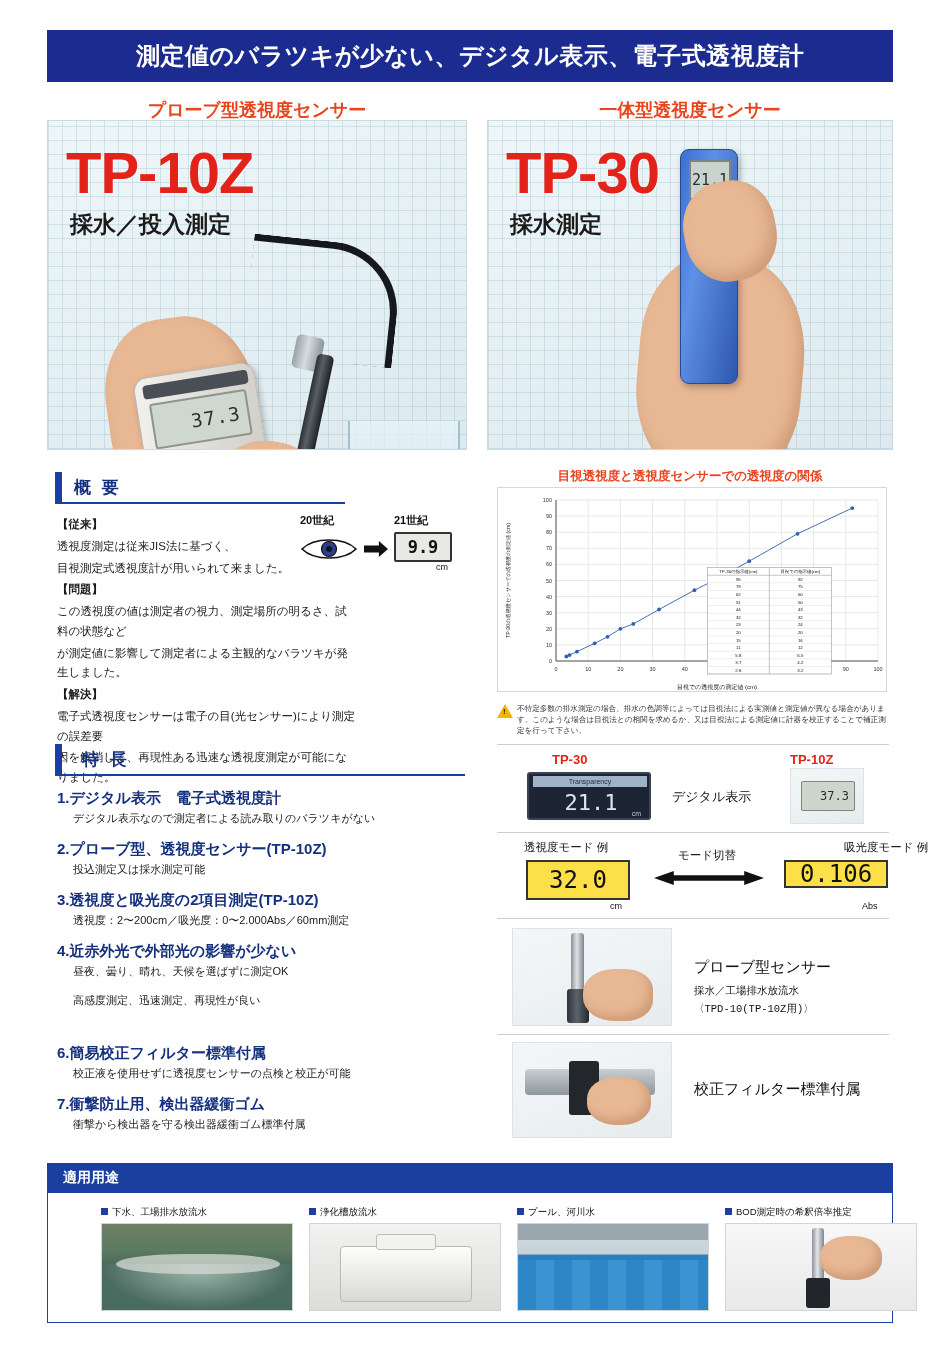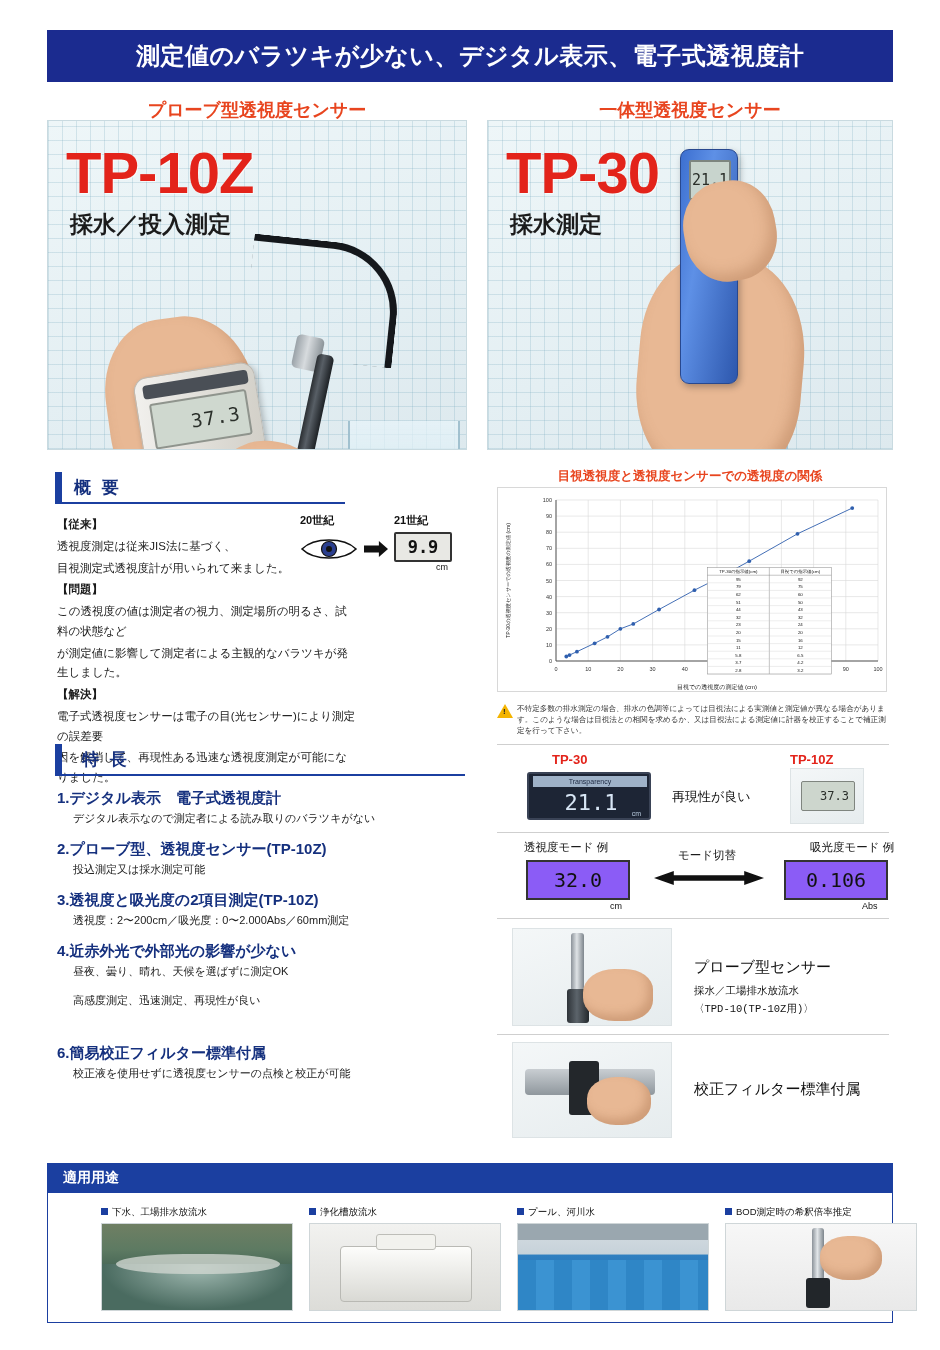--- a/index.html
+++ b/index.html
@@ -232,24 +232,24 @@
   
   .rule { position:absolute; background:#cfcfcf; height:1px; }
   .tp-label {
     position:absolute; font-size:13px; font-weight:bold; color:#e3231a;
   }
   .caption-mid {
     position:absolute; font-size:13px; color:#111;
   }
   .mode-label { position:absolute; font-size:11.5px; color:#111; }
   .mode-box {
-    position:absolute; background:#8b5cf6; border:2px solid #333;
+    position:absolute; background:#fde047; border:2px solid #333;
     display:flex; align-items:center; justify-content:center;
     font-family:"DejaVu Sans Mono","Liberation Mono",monospace;
-    font-size:20px; color:#111;
+    font-size:24px; color:#111;
   }
   .mode-unit { position:absolute; font-size:9px; color:#111; }
   .dbl-arrow {
     position:absolute; height:14px; background:#111;
     clip-path:polygon(0 50%,18% 0,18% 30%,82% 30%,82% 0,100% 50%,82% 100%,82% 70%,18% 70%,18% 100%);
   }
 
   .mini-photo {
     position:absolute;
     background:linear-gradient(160deg,#f4f7f8,#e6ecee);
@@ -392,20 +392,24 @@
   <div class="feat" style="top:942px;">
     <div class="feat-title">4.近赤外光で外部光の影響が少ない</div>
     <div class="feat-desc">昼夜、曇り、晴れ、天候を選ばずに測定OK</div>
   </div>
   <div class="feat" style="top:993px;">
     <div class="feat-desc">高感度測定、迅速測定、再現性が良い</div>
   </div>
   <div class="feat" style="top:1044px;">
     <div class="feat-title">6.簡易校正フィルター標準付属</div>
     <div class="feat-desc">校正液を使用せずに透視度センサーの点検と校正が可能</div>
+  </div>
+  <div class="feat" style="top:1095px;">
+    <div class="feat-title">7.衝撃防止用、検出器緩衝ゴム</div>
+    <div class="feat-desc">衝撃から検出器を守る検出器緩衝ゴム標準付属</div>
   </div>
 
   <div class="chart-title">目視透視度と透視度センサーでの透視度の関係</div>
   <div id="chart-box">
     <svg id="chart-svg" width="390" height="205" viewBox="0 0 390 205">
         <line x1="58" y1="12" x2="58" y2="173" stroke="#d9d9d9" stroke-width="0.6"></line>
         <text x="58" y="183" font-size="5.5" text-anchor="middle" fill="#333">0</text>
         <line x1="90.2" y1="12" x2="90.2" y2="173" stroke="#d9d9d9" stroke-width="0.6"></line>
         <text x="90.2" y="183" font-size="5.5" text-anchor="middle" fill="#333">10</text>
         <line x1="122.4" y1="12" x2="122.4" y2="173" stroke="#d9d9d9" stroke-width="0.6"></line>
@@ -520,37 +524,37 @@
 
   <div class="tp-label" style="left:552px; top:752px;">TP-30</div>
   <div class="tp-label" style="left:790px; top:752px;">TP-10Z</div>
 
   <div style="position:absolute; left:527px; top:772px; width:124px; height:48px; background:#1d2535; border:2px solid #3a4356; border-radius:3px;">
     <div style="position:absolute; left:4px; top:2px; width:114px; height:11px; background:#9fb2c8; font-size:7px; text-align:center; color:#1b2740; line-height:11px;">Transparency</div>
     <div style="position:absolute; left:10px; top:14px; width:104px; height:30px; color:#d8e6f5; font-family:'DejaVu Sans Mono','Liberation Mono',monospace; font-size:22px; text-align:center; line-height:30px;">21.1</div>
     <div style="position:absolute; right:8px; bottom:1px; font-size:7px; color:#b8cade;">cm</div>
   </div>
 
-  <div class="caption-mid" style="left:672px; top:788px;">再現性が良い</div>
+  <div class="caption-mid" style="left:672px; top:788px;">デジタル表示</div>
 
   <div class="mini-photo" style="left:790px; top:768px; width:74px; height:56px;">
     <div style="position:absolute; left:10px; top:12px; width:54px; height:30px; background:#cdd6cd; border:1.5px solid #7f857f; border-radius:2px; display:flex; align-items:center; justify-content:flex-end;">
       <span style="font-family:'DejaVu Sans Mono','Liberation Mono',monospace; font-size:12px; padding-right:5px; color:#2a2f2a;">37.3</span>
     </div>
   </div>
 
   <div class="rule" style="left:497px; top:832px; width:392px;"></div>
 
   <div class="mode-label" style="left:524px; top:840px;">透視度モード 例</div>
-  <div class="mode-label" style="left:788px; top:840px;padding-left:22px;">吸光度モード 例</div>
+  <div class="mode-label" style="left:822px; top:840px;padding-left:22px;">吸光度モード 例</div>
 
   <div class="mode-box" style="left:526px; top:860px; width:104px; height:40px;">32.0</div>
   <div class="mode-unit" style="left:610px; top:901px;">cm</div>
 
-  <div class="mode-box" style="left:784px; top:860px; width:104px; height:40px;text-align:center;">0.106</div>
+  <div class="mode-box" style="left:784px; top:860px; width:104px; height:28px;text-align:center;">0.106</div>
   <div class="mode-unit" style="left:862px; top:901px;">Abs</div>
 
   <div class="mode-label" style="left:678px; top:848px;">モード切替</div>
   <div class="dbl-arrow" style="left:654px; top:871px; width:110px;"></div>
 
   <div class="rule" style="left:497px; top:918px; width:392px;"></div>
 
   <div class="mini-photo" style="left:512px; top:928px; width:160px; height:98px;">
     <div style="position:absolute; left:58px; top:4px; width:13px; height:58px; background:linear-gradient(90deg,#8b9299,#dfe3e6 45%,#7d858c); border-radius:3px;"></div>
     <div style="position:absolute; left:54px; top:60px; width:22px; height:34px; background:linear-gradient(90deg,#2e3338,#5c646b 45%,#23282c); border-radius:3px;"></div>

